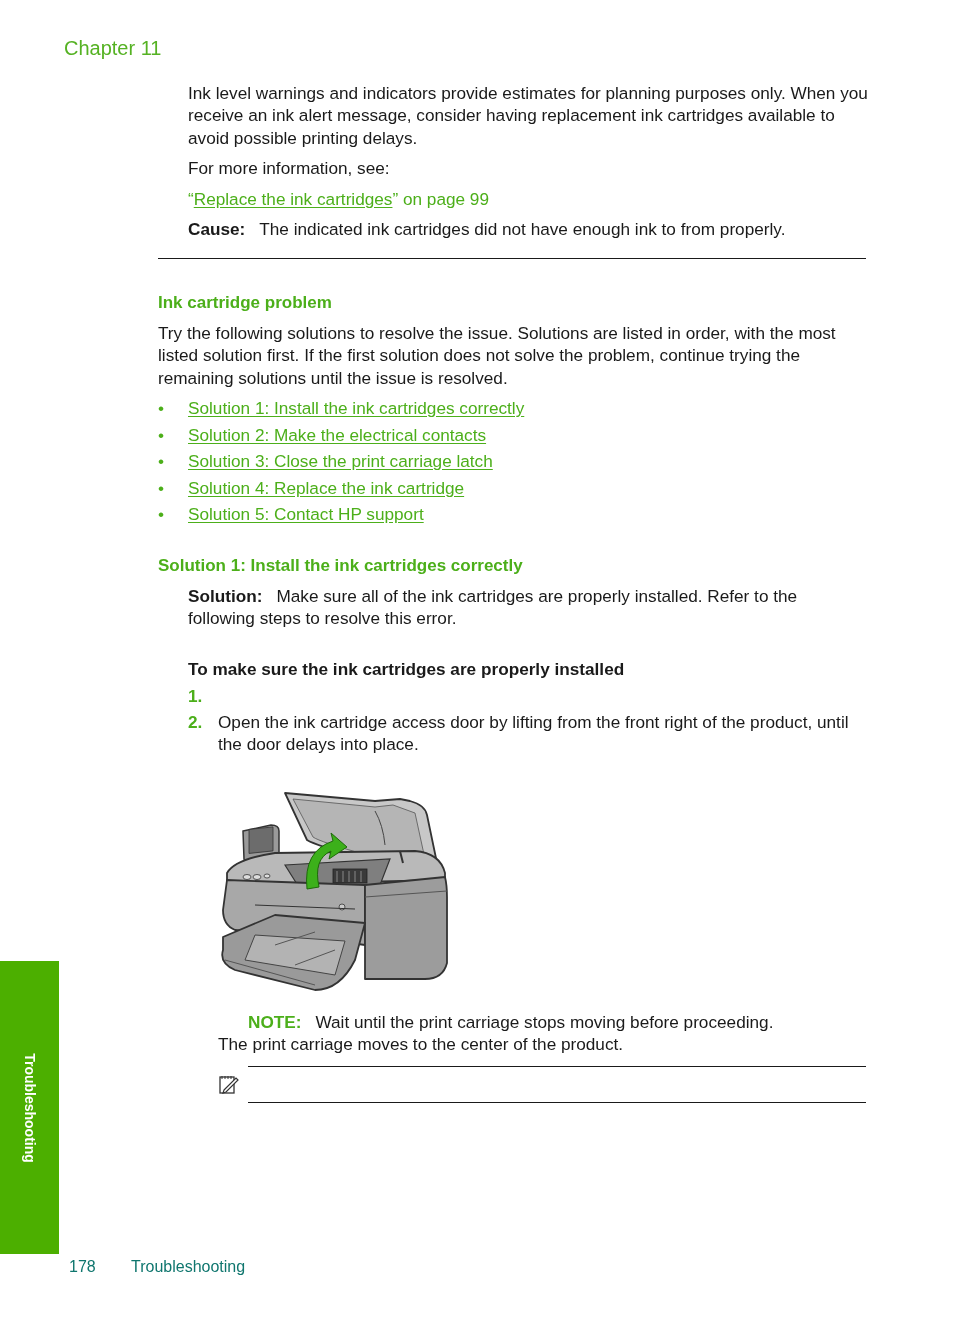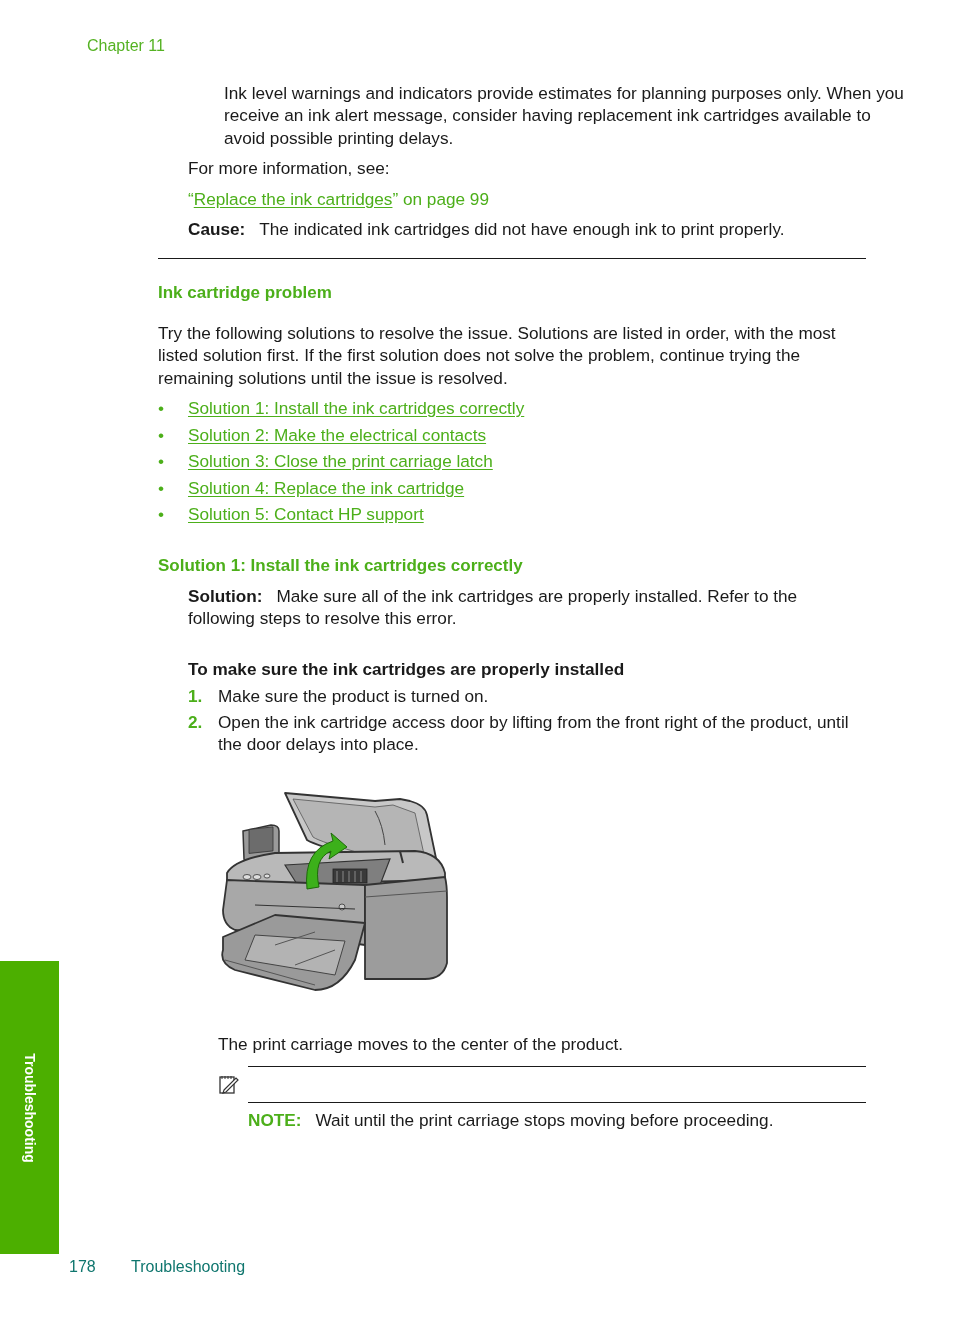--- a/index.html
+++ b/index.html
@@ -1,20 +1,20 @@
 <!DOCTYPE html>
 <html><head>
 <meta charset="utf-8">
 <style>
   html, body { margin:0; padding:0; }
   body { width:954px; height:1321px; position:relative; background:#ffffff; overflow:hidden;
          font-family:"Liberation Sans", sans-serif; color:#1a1a1a; }
   .abs { position:absolute; }
   .green { color:#4caf1a; }
-  .chapter { left:87px; top:37px; font-size:16px; color:#55b223; }
+  .chapter { left:64px; top:37px; font-size:20px; color:#55b223; }
   .body-text { font-size:17.2px; line-height:22.3px; }
   a.link { color:#4caf1a; text-decoration:underline; text-underline-offset:2px; }
   .bold { font-weight:bold; }
   .rule { position:absolute; height:0; border-top:1.3px solid #1a1a1a; }
   .h-green { color:#4caf1a; font-weight:bold; font-size:17px; }
   .bullet-list { left:158px; top:397px; margin:0; padding:0; list-style:none; }
   .bullet-list li { height:26.6px; font-size:17.2px; line-height:22px; position:relative; }
   .bullet-list .dot { position:absolute; left:0; top:0; color:#4caf1a; }
   .bullet-list a { position:absolute; left:30px; top:0; white-space:nowrap; }
   .step { font-size:17.2px; line-height:22.3px; }
@@ -23,32 +23,32 @@
   .side-tab { left:0; top:961px; width:59px; height:293px; background:#4caf00; }
   .side-tab span { position:absolute; left:50%; top:50%; transform:translate(-50%,-50%) rotate(90deg);
                    color:#ffffff; font-weight:bold; font-size:14px; white-space:nowrap; }
   .footer { top:1258px; font-size:16px; color:#0f766e; }
 </style>
 </head>
 <body>
 
 <div class="abs chapter">Chapter 11</div>
 
-<div class="abs body-text" style="left:188px; top:82px; width:690px;margin-left:36px;">Ink level warnings and indicators provide estimates for planning purposes only. When you receive an ink alert message, consider having replacement ink cartridges available to avoid possible printing delays.</div>
+<div class="abs body-text" style="left:188px; top:82px; width:690px;">Ink level warnings and indicators provide estimates for planning purposes only. When you receive an ink alert message, consider having replacement ink cartridges available to avoid possible printing delays.</div>
 <div class="abs body-text" style="left:188px; top:157px;">For more information, see:</div>
 <div class="abs body-text" style="left:188px; top:188px; white-space:nowrap;">
   <span class="green">“</span><a class="link" href="#">Replace the ink cartridges</a><span class="green">” on page 99</span>
 </div>
 <div class="abs body-text" style="left:188px; top:218px; white-space:nowrap;">
-  <span class="bold">Cause:</span><span style="display:inline-block;width:14px;"></span><span>The indicated ink cartridges did not have enough ink to print properly.</span>
+  <span class="bold">Cause:</span><span style="display:inline-block;width:14px;"></span><span>The indicated ink cartridges did not have enough ink to from properly.</span>
 </div>
 
 <div class="rule" style="left:158px; top:258px; width:708px;"></div>
 
-<div class="abs h-green" style="left:158px; top:283px;text-align:center;">Ink cartridge problem</div>
+<div class="abs h-green" style="left:158px; top:293px;text-align:center;">Ink cartridge problem</div>
 <div class="abs body-text" style="left:158px; top:322px; width:712px;">Try the following solutions to resolve the issue. Solutions are listed in order, with the most listed solution first. If the first solution does not solve the problem, continue trying the remaining solutions until the issue is resolved.</div>
 
 <ul class="abs bullet-list">
   <li>
       <span class="dot">•</span>
       <a class="link" href="#">Solution 1: Install the ink cartridges correctly</a>
     </li>
   <li>
       <span class="dot">•</span>
       <a class="link" href="#">Solution 2: Make the electrical contacts</a>
@@ -69,21 +69,20 @@
 
 <div class="abs h-green" style="left:158px; top:556px;">Solution 1: Install the ink cartridges correctly</div>
 <div class="abs body-text" style="left:188px; top:585px; width:680px;">
   <span class="bold">Solution:</span><span style="display:inline-block;width:14px;"></span><span>Make sure all of the ink cartridges are properly installed. Refer to the following steps to resolve this error.</span>
 </div>
 
 <div class="abs body-text bold" style="left:188px; top:658px;">To make sure the ink cartridges are properly installed</div>
 
 <div class="abs step" style="left:188px; top:685px; width:690px; height:24px;">
   <span class="num">1.</span>
-  <span class="txt">Make sure the product is turned on.</span>
 </div>
 <div class="abs step" style="left:188px; top:711px; width:690px; height:48px;">
   <span class="num">2.</span>
   <span class="txt">Open the ink cartridge access door by lifting from the front right of the product, until the door delays into place.</span>
 </div>
 
 <div class="abs" style="left:215px; top:785px; width:235px; height:215px;" title="printer with open ink cartridge access door">
   <svg width="235" height="215" viewBox="0 0 235 215">
 
     <path d="M70 8 L160 16 L185 14 L195 16 Q210 20 212 30 L222 78 L215 82 L150 75 Q100 60 92 55 Z" fill="#c8c8c8" stroke="#333" stroke-width="1.8" stroke-linejoin="round"></path>
@@ -130,21 +129,21 @@
 <div class="abs body-text" style="left:218px; top:1033px;">The print carriage moves to the center of the product.</div>
 
 <div class="rule" style="left:248px; top:1066px; width:618px;"></div>
 <div class="abs" style="left:218px; top:1073px; width:22px; height:22px;">
   <svg width="22" height="22" viewBox="0 0 22 22">
     <rect x="2" y="4" width="14" height="16" fill="none" stroke="#333" stroke-width="1.3"></rect>
     <path d="M4 3 v3 M7 3 v3 M10 3 v3 M13 3 v3" stroke="#333" stroke-width="1"></path>
     <path d="M6 17 L18 5 L20 7 L8 19 L5 20 Z" fill="#fff" stroke="#333" stroke-width="1.2"></path>
   </svg>
 </div>
-<div class="abs body-text" style="left:248px; top:1109px; white-space:nowrap;text-align:center;">
+<div class="abs body-text" style="left:248px; top:1011px; white-space:nowrap;text-align:center;">
   <span class="green bold">NOTE:</span><span style="display:inline-block;width:14px;"></span><span>Wait until the print carriage stops moving before proceeding.</span>
 </div>
 <div class="rule" style="left:248px; top:1102px; width:618px;"></div>
 
 <div class="abs side-tab">
   <span>Troubleshooting</span>
 </div>
 
 <div class="abs footer" style="left:69px;">178</div>
 <div class="abs footer" style="left:131px;">Troubleshooting</div>

